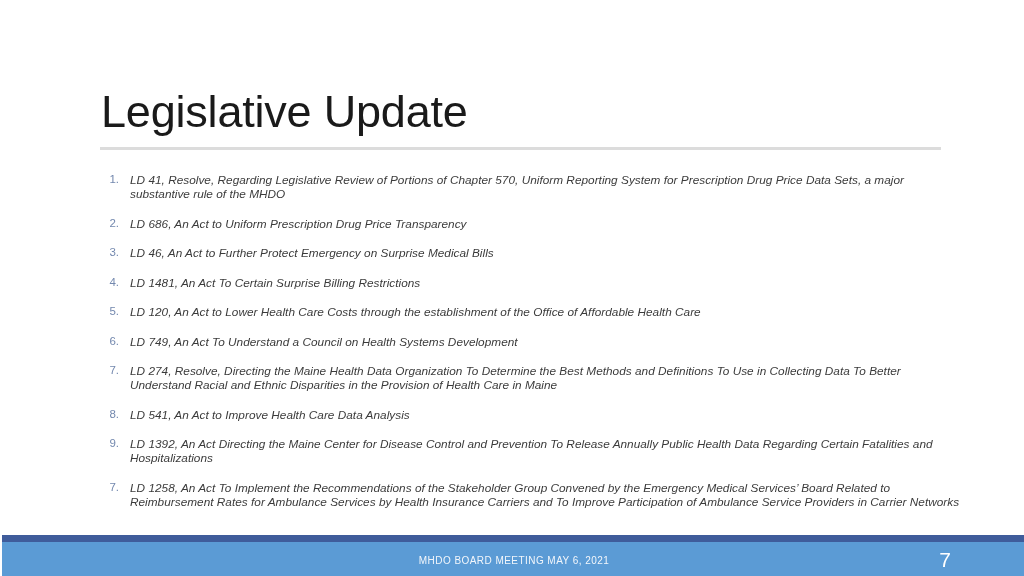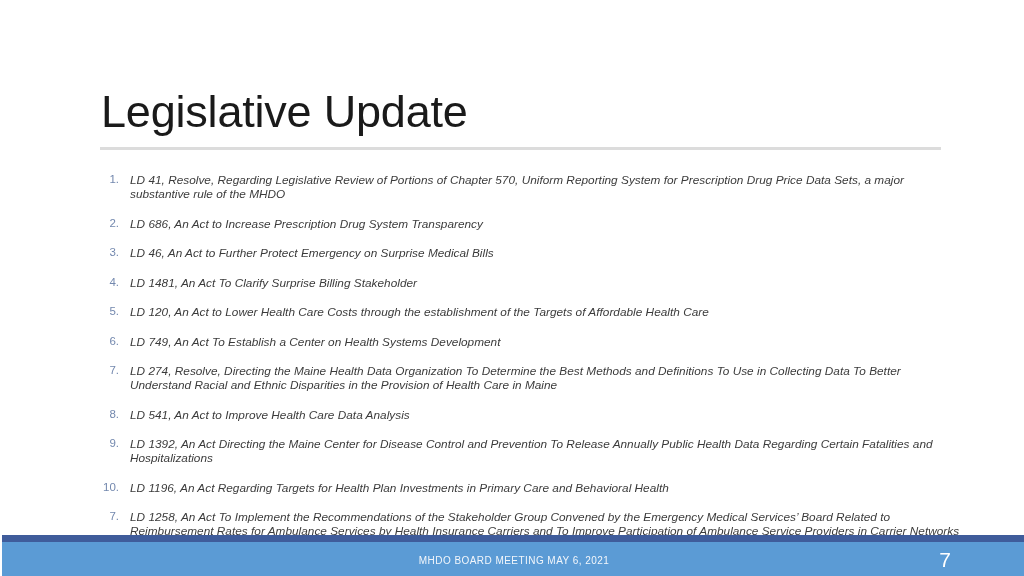--- a/index.html
+++ b/index.html
@@ -151,62 +151,58 @@
 
   <div class="body-list">
 
     <div class="list-item">
       <div class="item-num">1.</div>
       <div class="item-text">LD 41, Resolve, Regarding Legislative Review of Portions of Chapter 570, Uniform Reporting System for Prescription Drug Price Data Sets, a major substantive rule of the MHDO</div>
     </div>
 
     <div class="list-item">
       <div class="item-num">2.</div>
-      <div class="item-text">LD 686, An Act to Increase Prescription Drug System Transparency</div>
+      <div class="item-text">LD 686, An Act to Uniform Prescription Drug Price Transparency</div>
     </div>
 
     <div class="list-item">
       <div class="item-num">3.</div>
       <div class="item-text">LD 46, An Act to Further Protect Emergency on Surprise Medical Bills</div>
     </div>
 
     <div class="list-item">
       <div class="item-num">4.</div>
-      <div class="item-text">LD 1481, An Act To Clarify Surprise Billing Stakeholder</div>
+      <div class="item-text">LD 1481, An Act To Certain Surprise Billing Restrictions</div>
     </div>
 
     <div class="list-item">
       <div class="item-num">5.</div>
-      <div class="item-text">LD 120, An Act to Lower Health Care Costs through the establishment of the Targets of Affordable Health Care</div>
+      <div class="item-text">LD 120, An Act to Lower Health Care Costs through the establishment of the Office of Affordable Health Care</div>
     </div>
 
     <div class="list-item">
       <div class="item-num">6.</div>
-      <div class="item-text">LD 749, An Act To Establish a Center on Health Systems Development</div>
+      <div class="item-text">LD 749, An Act To Understand a Council on Health Systems Development</div>
     </div>
 
     <div class="list-item">
       <div class="item-num">7.</div>
       <div class="item-text">LD 274, Resolve, Directing the Maine Health Data Organization To Determine the Best Methods and Definitions To Use in Collecting Data To Better Understand Racial and Ethnic Disparities in the Provision of Health Care in Maine</div>
     </div>
 
     <div class="list-item">
       <div class="item-num">8.</div>
       <div class="item-text">LD 541, An Act to Improve Health Care Data Analysis</div>
     </div>
 
     <div class="list-item">
       <div class="item-num">9.</div>
       <div class="item-text">LD 1392, An Act Directing the Maine Center for Disease Control and Prevention To Release Annually Public Health Data Regarding Certain Fatalities and Hospitalizations</div>
     </div>
 
-    <div class="list-item">
-      <div class="item-num">10.</div>
-      <div class="item-text">LD 1196, An Act Regarding Targets for Health Plan Investments in Primary Care and Behavioral Health</div>
-    </div>
 
     <div class="list-item">
       <div class="item-num">7.</div>
       <div class="item-text">LD 1258, An Act To Implement the Recommendations of the Stakeholder Group Convened by the Emergency Medical Services’ Board Related to Reimbursement Rates for Ambulance Services by Health Insurance Carriers and To Improve Participation of Ambulance Service Providers in Carrier Networks</div>
     </div>
 
   </div>
 
   <div class="footer">
     <div class="footer-strip"></div>

